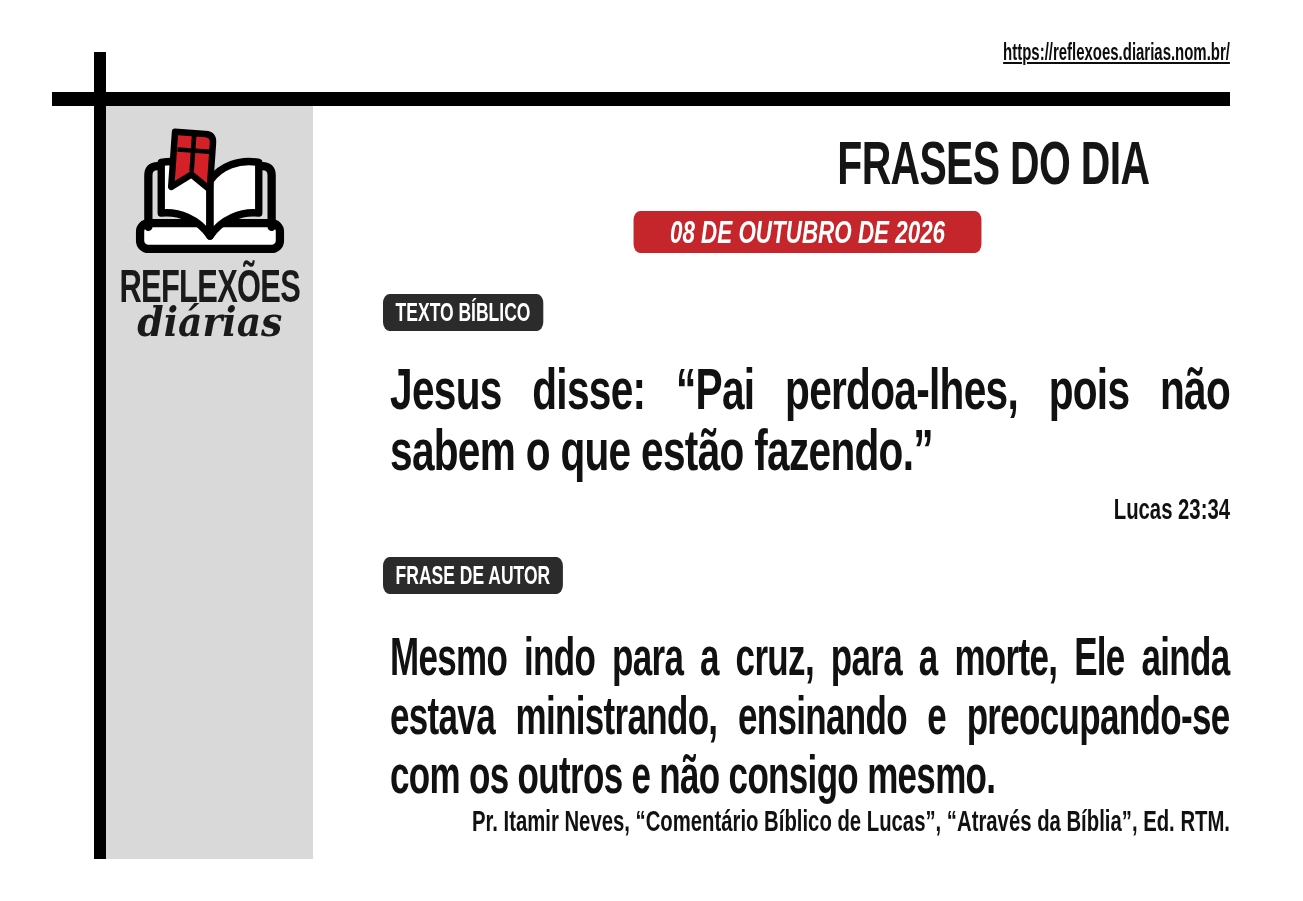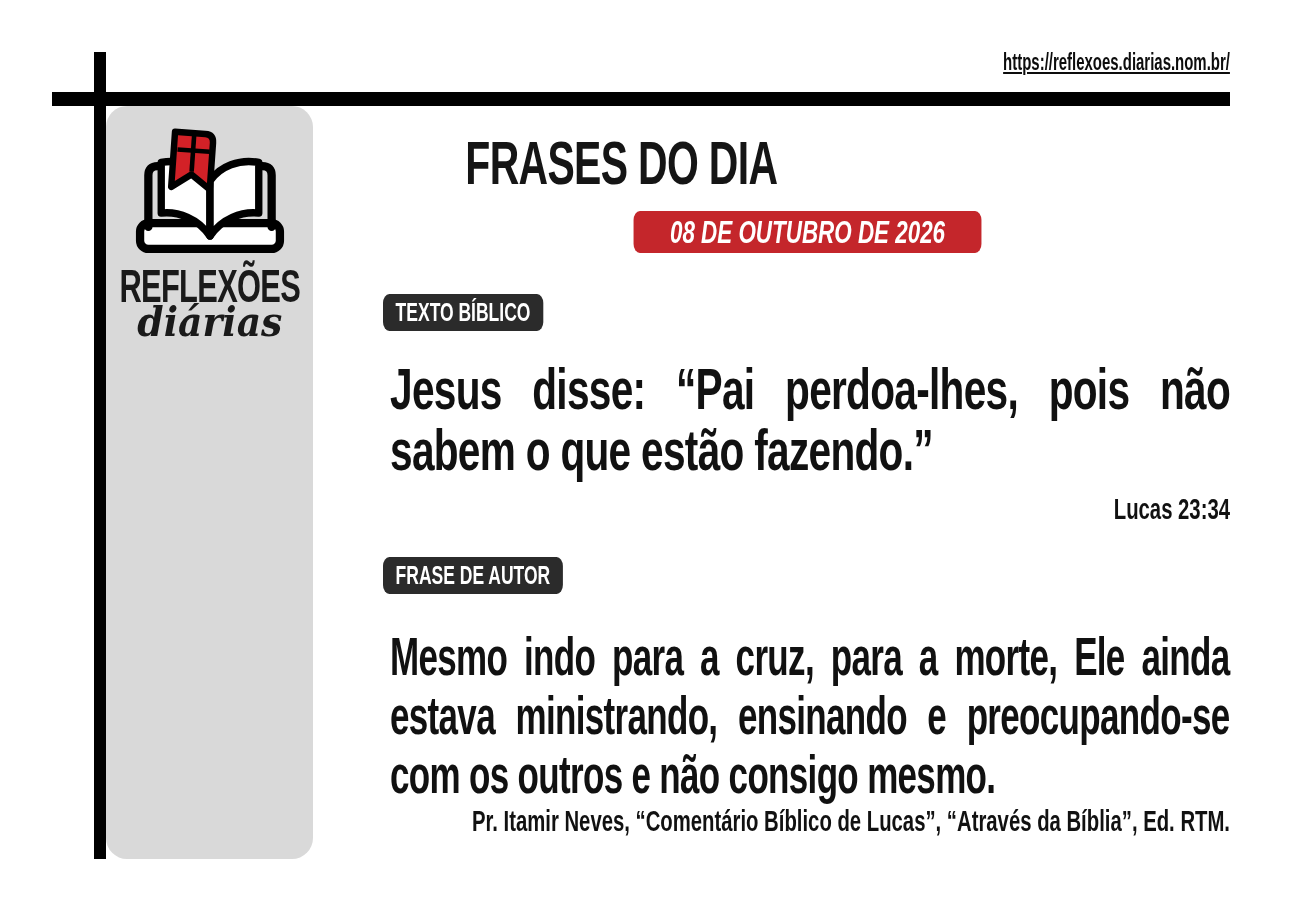--- a/index.html
+++ b/index.html
@@ -15,46 +15,45 @@
   
   .h-line { position:absolute; left:52px; top:92px; width:1178px; height:14px; background:#000; }
   .v-line { position:absolute; left:94px; top:52px; width:12px; height:807px; background:#000; }
 
   
   .sidebar {
     position:absolute; left:106px; top:106px; width:207px; height:753px;
     background:#d9d9d9;
     display:flex; flex-direction:column; align-items:center;
     padding-top:16px;
-    border-radius:21px;
   }
   .logo-svg { display:block; }
   .wordmark-top {
     margin-top:6px;
     font-size:46px; font-weight:bold; line-height:40px; color:#1a1a1a;
     transform:scaleX(0.67); transform-origin:center top;
     white-space:nowrap; letter-spacing:-1px;
   }
   .wordmark-bottom {
     font-family:"DejaVu Serif", serif; font-style:italic; font-weight:bold;
     font-size:41px; line-height:44px; color:#1a1a1a;
     margin-top:-6px; transform:scaleX(0.92); transform-origin:center top;
     white-space:nowrap;
   }
 
   
-  .url-wrap { position:absolute; right:73px; top:49px; text-align:right; }
+  .url-wrap { position:absolute; right:73px; top:39px; text-align:right; }
   .url-link {
     display:inline-block; transform:scaleX(0.65); transform-origin:right center;
     font-size:23px; font-weight:bold; color:#0d0d0d;
     text-decoration:underline; white-space:nowrap; cursor:pointer;
   }
 
   
-  .title-wrap { position:absolute; left:385px; top:132px; width:845px; text-align:left; }
+  .title-wrap { position:absolute; left:385px; top:132px; width:845px; text-align:right; }
   .page-title {
     display:inline-block; transform:scaleX(0.66); transform-origin:center top;
     font-size:62px; line-height:62px; font-weight:bold; color:#151515;
     white-space:nowrap; letter-spacing:-1px;
   }
 
   .date-wrap { position:absolute; left:385px; top:211px; width:845px; text-align:center;font-style:italic; }
   .date-badge {
     display:inline-block; transform:scaleX(0.70); transform-origin:center top;
     background:#c4262b; color:#ffffff; border-radius:9px;

